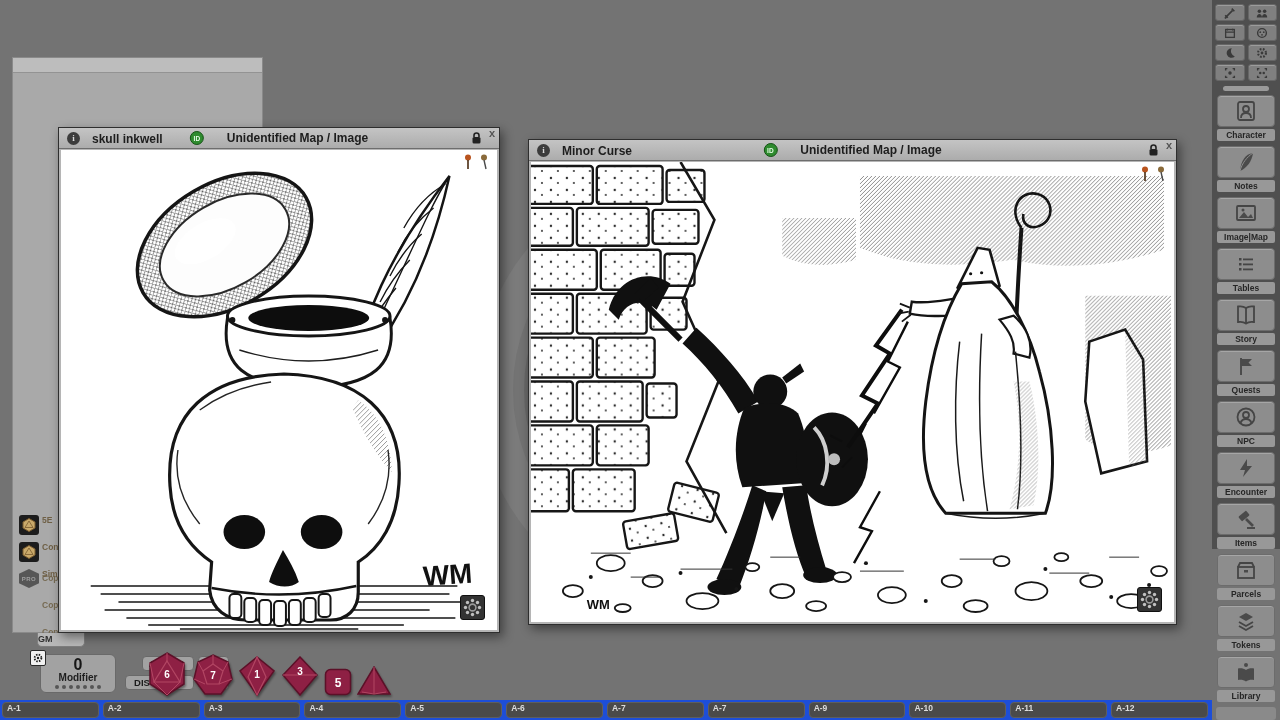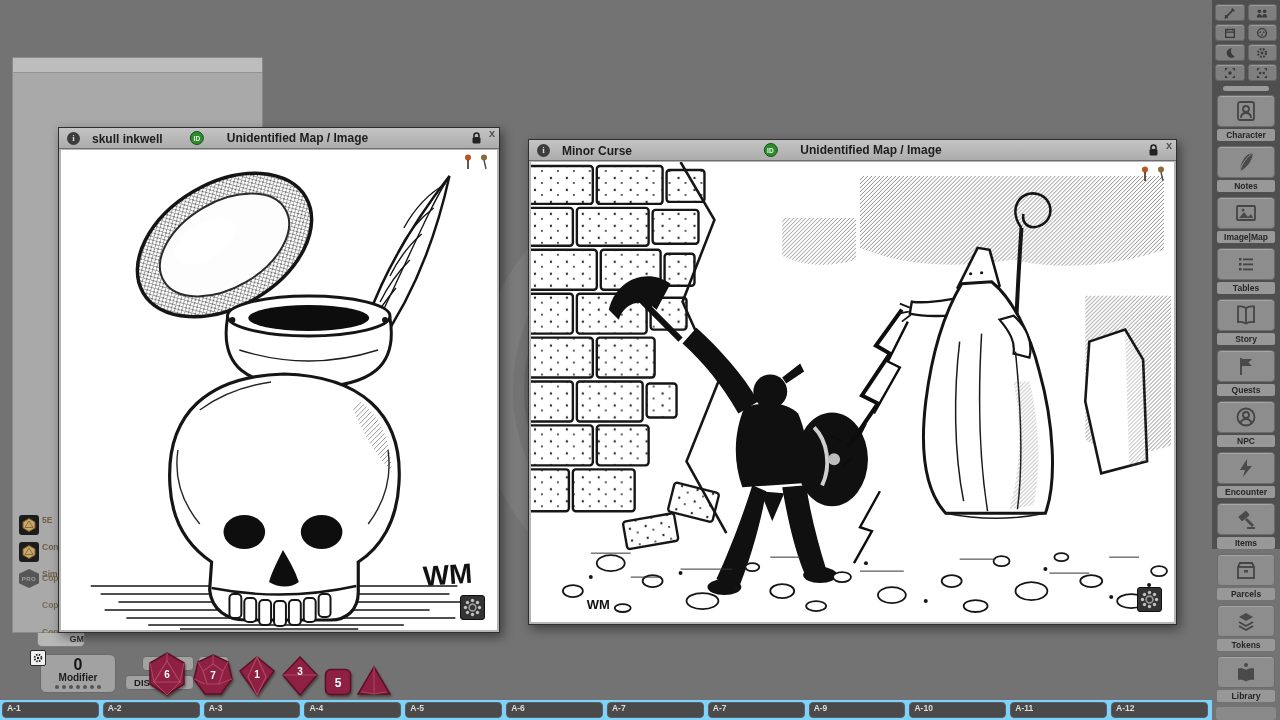--- a/index.html
+++ b/index.html
@@ -19,21 +19,21 @@
     display:flex; align-items:center; justify-content:center; }
   .module-pro { width:20px; height:19px; background:#565656; flex:0 0 auto;
     clip-path:polygon(50% 0,100% 25%,100% 75%,50% 100%,0 75%,0 25%);
     display:flex; align-items:center; justify-content:center;
     font-size:6px; font-weight:bold; color:#9f9f9f; letter-spacing:.5px; }
   .module-text { width:26px; overflow:hidden; }
   .module-text div { font-size:8.5px; font-weight:bold; color:#6f6046; line-height:10px; white-space:nowrap; }
   .module-text div:last-child { color:#766a52;margin-top:48px; }
   #gm-tab { position:absolute; left:37px; top:633px; width:48px; height:14px; z-index:2;
     background:#b7b7b7; border:1px solid #7e7e7e; border-top:none; border-radius:0 0 5px 5px;
-    font-size:9px; font-weight:bold; color:#2e2e2e; text-align:right; line-height:13px; }
+    font-size:9px; font-weight:bold; color:#2e2e2e; text-align:left; line-height:13px; }
 
   
   .window { position:absolute; background:#b5b5b5; border:1px solid #2e2e2e;
     box-shadow:3px 4px 10px rgba(0,0,0,.45); z-index:2; }
   .titlebar { position:relative; height:21px; background:linear-gradient(#c4c4c4,#acacac);
     border-bottom:1px solid #6d6d6d; }
   .tb-info { position:absolute; left:8px; top:4px; width:13px; height:13px; border-radius:50%;
     background:#3c3c3c; color:#d9d9d9; font:bold 9px "Liberation Serif",serif;
     text-align:center; line-height:13px; }
   .tb-title { position:absolute; left:33px; top:4px; font-size:12px; font-weight:bold; color:#1d1d1d; white-space:nowrap; }
@@ -61,21 +61,21 @@
   #sidebar-collapse { width:46px; height:5px; background:#9a9a9a; border-radius:3px; margin:5px auto 4px auto; }
   .sb-item { width:58px; margin:0 auto 5px auto; }
   .sb-icon-box { height:32px; background:#8d8d8d; border:1px solid #6c6c6c; border-radius:4px;
     box-shadow:inset 0 1px 0 #a6a6a6; display:flex; align-items:center; justify-content:center; }
   .sb-label { margin-top:2px; height:12px; background:#989898; border-radius:2px;
     font-size:8.5px; font-weight:bold; color:#262626; text-align:center; line-height:12px;
     overflow:hidden; white-space:nowrap; }
   #sidebar-bottom-bar { width:60px; height:13px; background:#8a8a8a; border-radius:3px; margin:3px auto 0 auto; }
 
   
-  #hotbar { position:absolute; left:0; bottom:0; width:1212px; height:20px; background:#7dd3fc;
+  #hotbar { position:absolute; left:0; bottom:0; width:1212px; height:20px; background:#1d4ed8;
     display:flex; gap:4px; padding:2px 4px 2px 2px; z-index:3; }
   .hot-slot { flex:1; background:#4a4a4a; border:1px solid #5e5e5e; border-radius:4px; position:relative; }
   .hot-slot span { position:absolute; left:4px; top:0px; font-size:8.5px; font-weight:bold; color:#dcdcdc; }
 
   
   #gear-btn { position:absolute; left:30px; top:650px; width:16px; height:16px; background:#f1f1f1;
     border:1px solid #2a2a2a; border-radius:2px; z-index:5; display:flex; align-items:center; justify-content:center; }
   #modifier-box { position:absolute; left:40px; top:654px; width:76px; height:39px; background:#a2a2a2;
     border:1px solid #696969; border-radius:6px; z-index:4; text-align:center; }
   #modifier-value { font-size:16px; font-weight:bold; color:#151515; line-height:17px; margin-top:1px; }

